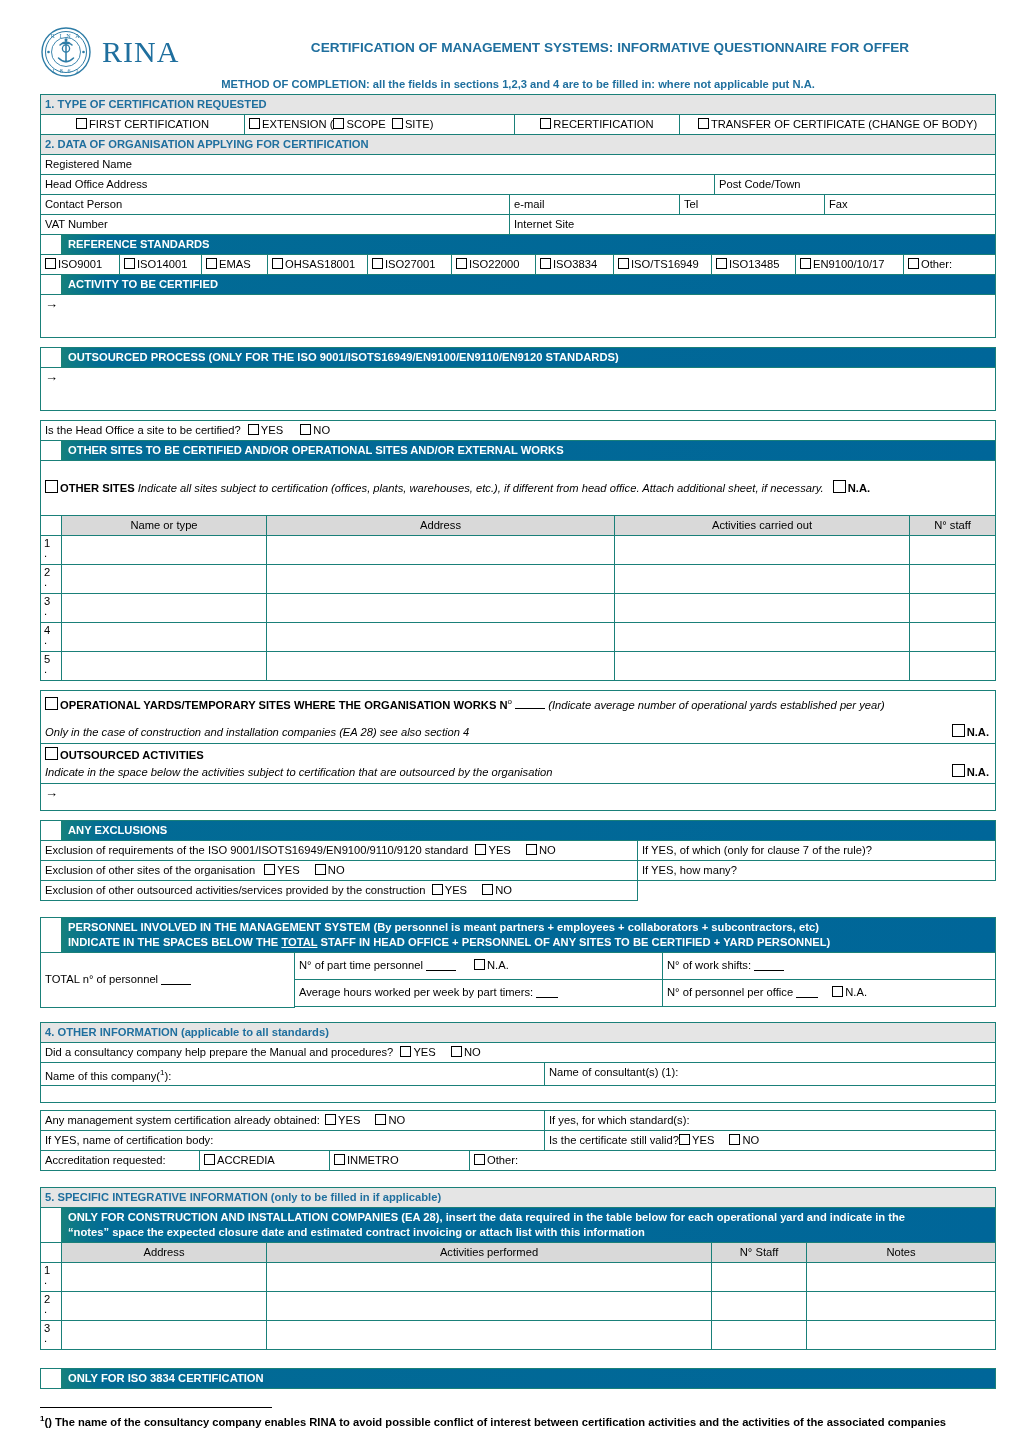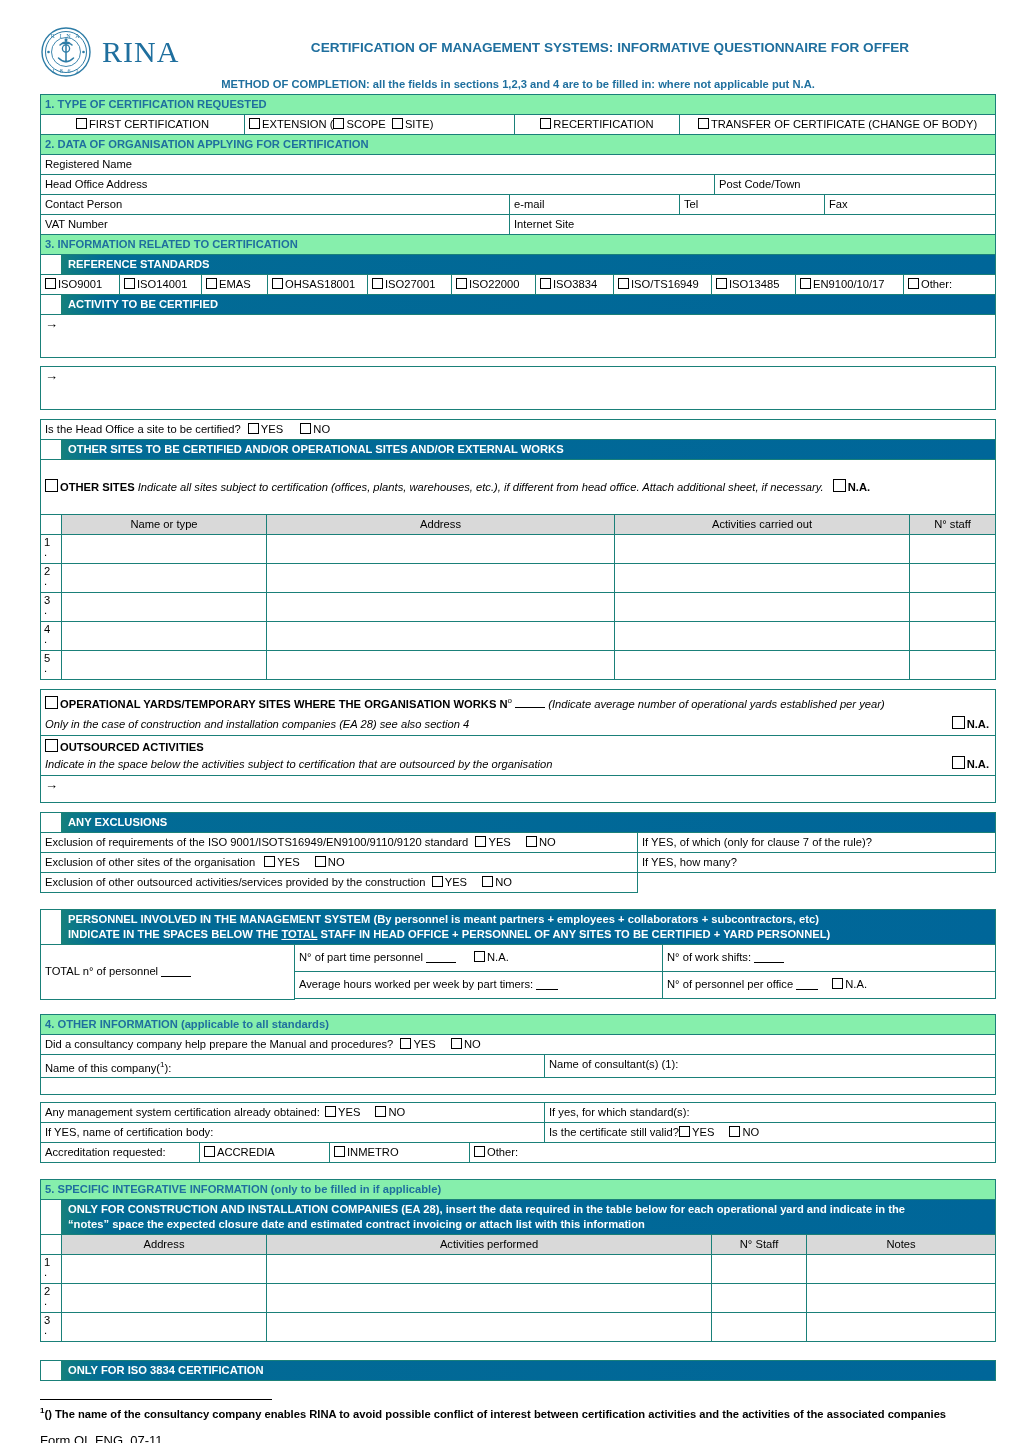--- a/index.html
+++ b/index.html
@@ -38,21 +38,21 @@
     min-height:18px;
     line-height:15px;
     background:#ffffff;
     overflow:hidden;
   }
   .cell + .cell{border-left:1px solid #1a8079;}
   .tight{margin-top:-1px;}
 
   
   .yellowbar{
-    background:#86efac;
+    background:#e5e5e5;
     border:1px solid #1a8079;
     color:#1f6f9e;
     font-weight:bold;
     font-size:11.2px;
     padding:2px 4px;
     line-height:15px;
     box-sizing:border-box;
     width:100%;
   }
 
@@ -161,21 +161,20 @@
       <div class="cell" style="width:170px;flex:0 0 170px;border-left:none">e-mail</div>
       <div class="cell" style="width:145px;flex:0 0 145px;border-left:none">Tel</div>
       <div class="cell" style="flex:1 1 auto;border-left:none">Fax</div>
     </div>
 
     <div class="row tight">
       <div class="cell" style="width:470px;flex:0 0 470px">VAT Number</div>
       <div class="cell" style="flex:1 1 auto;border-left:none">Internet Site</div>
     </div>
 
-    <div class="yellowbar tight">3. INFORMATION RELATED TO CERTIFICATION</div>
 
     <div class="bluebar-wrap tight">
       <div class="bluebar-stub"></div>
       <div class="bluebar">REFERENCE STANDARDS</div>
     </div>
 
     <div class="row tight">
       <div class="cell" style="width:80px;flex:0 0 80px"><span class="cb"></span><span>ISO9001</span></div>
       <div class="cell" style="width:82px;flex:0 0 82px;border-left:none"><span class="cb"></span><span>ISO14001</span></div>
       <div class="cell" style="width:66px;flex:0 0 66px;border-left:none"><span class="cb"></span><span>EMAS</span></div>
@@ -192,20 +191,24 @@
     <div class="bluebar-wrap tight">
       <div class="bluebar-stub"></div>
       <div class="bluebar">ACTIVITY TO BE CERTIFIED</div>
     </div>
     <div class="row tight">
       <div class="cell" style="flex:1 1 auto;height:44px"><span class="arrow">→</span></div>
     </div>
 
     <div class="spacer"></div>
 
+    <div class="bluebar-wrap">
+      <div class="bluebar-stub"></div>
+      <div class="bluebar">OUTSOURCED PROCESS (ONLY FOR THE ISO 9001/ISOTS16949/EN9100/EN9110/EN9120 STANDARDS)</div>
+    </div>
     <div class="row tight">
       <div class="cell" style="flex:1 1 auto;height:44px"><span class="arrow">→</span></div>
     </div>
 
     <div class="spacer"></div>
 
     <div class="row">
       <div class="cell" style="flex:1 1 auto">
         <span>Is the Head Office a site to be certified?</span>
         <span class="cb" style="margin-left:4px"></span><span>YES</span>
@@ -287,21 +290,21 @@
 
     <div class="spacer"></div>
 
     <div class="row">
       <div class="cell" style="flex:1 1 auto;padding:3px 4px">
         <div>
           <span class="cb lg"></span><span class="bd">OPERATIONAL YARDS/TEMPORARY SITES WHERE THE ORGANISATION WORKS N</span><sup style="font-size:8px">o</sup>
           <span class="u-line"></span>
           <span class="it">(Indicate average number of operational yards established per year)</span>
         </div>
-        <div style="position:relative;margin-top:6px">
+        <div style="position:relative;margin-top:13px">
           <span class="it">Only in the case of construction and installation companies (EA 28) see also section 4</span>
           <span style="position:absolute;right:2px;top:-1px"><span class="cb lg"></span><span class="bd">N.A.</span></span>
         </div>
       </div>
     </div>
 
     <div class="row tight">
       <div class="cell" style="flex:1 1 auto;padding:3px 4px">
         <div>
           <span class="cb lg"></span><span class="bd">OUTSOURCED ACTIVITIES</span>

